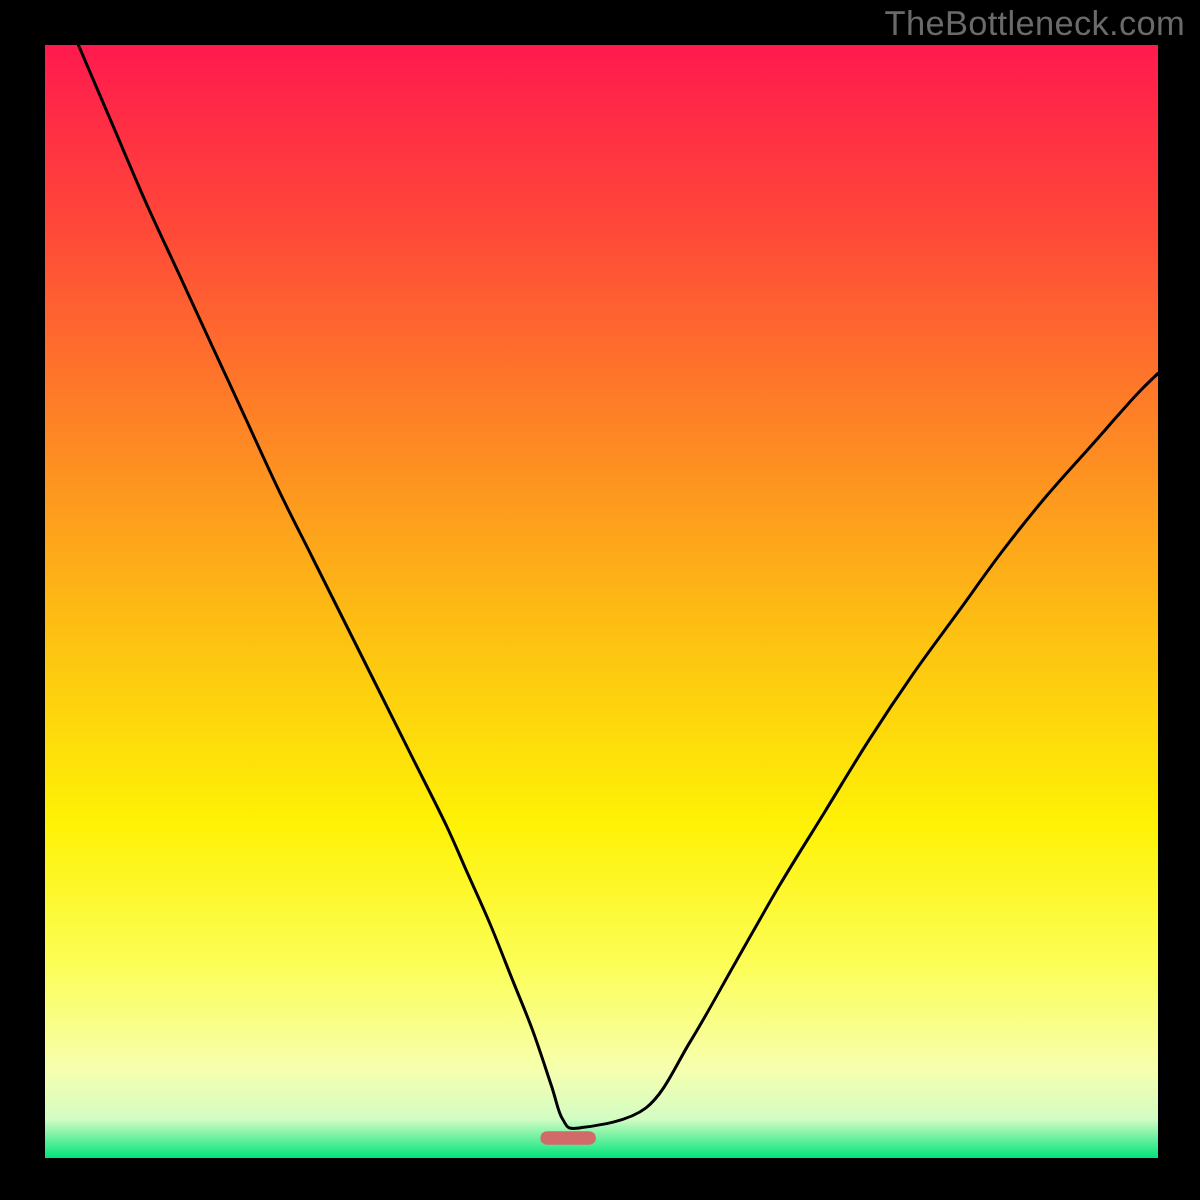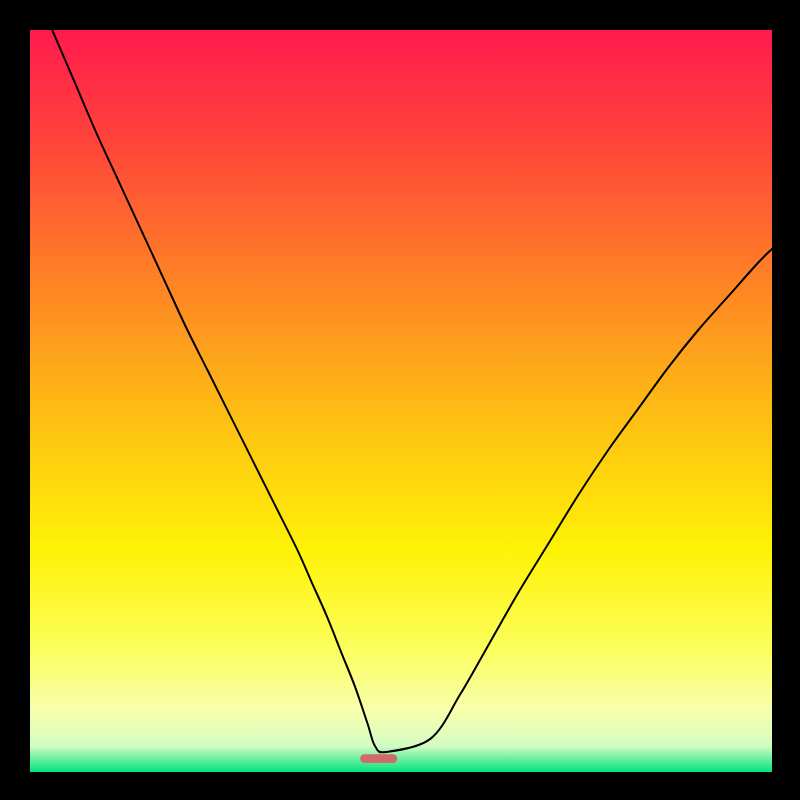--- a/index.html
+++ b/index.html
@@ -49,13 +49,14 @@
           <stop offset="83%" stop-color="#fcfe5a"></stop>
           <stop offset="92%" stop-color="#f6ffae"></stop>
           <stop offset="96.5%" stop-color="#d3fcc3"></stop>
           <stop offset="100%" stop-color="#00e47b"></stop>
         </linearGradient>
       </defs>
       <rect x="0" y="0" width="742" height="742" fill="url(#bg-grad)"></rect>
       <rect x="330.19" y="724.192" width="37.10000000000002" height="8.904" rx="4.452" fill="#d26a6a"></rect>
       <path d="M 22.259999999999998 0 C 25.97 8.656666666666656, 37.099999999999994 34.62666666666661, 44.519999999999996 51.93999999999994 C 51.94 69.25333333333327, 59.36 87.18499999999999, 66.78 103.88 C 74.2 120.575, 81.61999999999999 136.03333333333333, 89.03999999999999 152.11 C 96.46 168.1866666666667, 103.88 184.26333333333338, 111.3 200.34000000000003 C 118.72 216.41666666666669, 126.14 232.49333333333334, 133.56 248.57 C 140.98 264.64666666666665, 148.4 281.3416666666667, 155.82 296.8 C 163.23999999999998 312.2583333333333, 170.65999999999997 326.48, 178.07999999999998 341.32 C 185.5 356.15999999999997, 192.92000000000002 371, 200.34 385.84000000000003 C 207.76 400.68000000000006, 215.18 415.52000000000004, 222.6 430.36 C 230.01999999999998 445.2, 237.44 460.04, 244.86 474.88 C 252.28000000000003 489.71999999999997, 260.93666666666667 506.41499999999996, 267.12 519.4 C 273.30333333333334 532.385, 277.0133333333333 541.66, 281.96 552.79 C 286.90666666666664 563.92, 291.85333333333335 574.4316666666667, 296.8 586.1800000000001 C 301.74666666666667 597.9283333333334, 306.94066666666663 611.5316666666666, 311.64 623.28 C 316.33933333333334 635.0283333333333, 320.66766666666666 644.9216666666666, 324.996 656.67 C 329.3243333333333 668.4183333333333, 334.271 683.8766666666667, 337.61 693.77 C 340.949 703.6633333333333, 341.9383333333334 711.3306666666666, 345.03000000000003 716.03 C 348.12166666666667 720.7293333333333, 346.885 723.2026666666667, 356.15999999999997 721.966 C 365.43499999999995 720.7293333333333, 388.31333333333333 718.256, 400.68 708.61 C 413.0466666666667 698.964, 420.46666666666664 680.1666666666667, 430.35999999999996 664.09 C 440.2533333333333 648.0133333333333, 450.14666666666665 629.4633333333334, 460.04 612.15 C 469.9333333333334 594.8366666666666, 479.8266666666667 576.905, 489.72 560.21 C 499.61333333333334 543.5150000000001, 509.50666666666666 528.0566666666667, 519.4 511.98 C 529.2933333333333 495.90333333333336, 539.1866666666667 479.2083333333333, 549.08 463.75 C 558.9733333333334 448.2916666666667, 568.8666666666667 433.4516666666667, 578.76 419.23 C 588.6533333333333 405.0083333333333, 598.5466666666666 392.02333333333337, 608.4399999999999 378.42 C 618.3333333333333 364.81666666666666, 628.2266666666667 350.59499999999997, 638.12 337.60999999999996 C 648.0133333333333 324.62499999999994, 657.9066666666668 312.2583333333334, 667.8000000000001 300.51000000000005 C 677.6933333333334 288.7616666666667, 687.5866666666666 278.25, 697.4799999999999 267.12 C 707.3733333333332 255.98999999999998, 719.74 241.7683333333333, 727.16 233.72999999999996 C 734.5799999999999 225.69166666666663, 739.5266666666666 221.36333333333332, 742 218.89" fill="none" stroke="#000000" stroke-width="2" stroke-linecap="round" stroke-linejoin="round"></path>
     </svg>
+  <div class="watermark">TheBottleneck.com</div>
 </div>
 
 </body></html>

